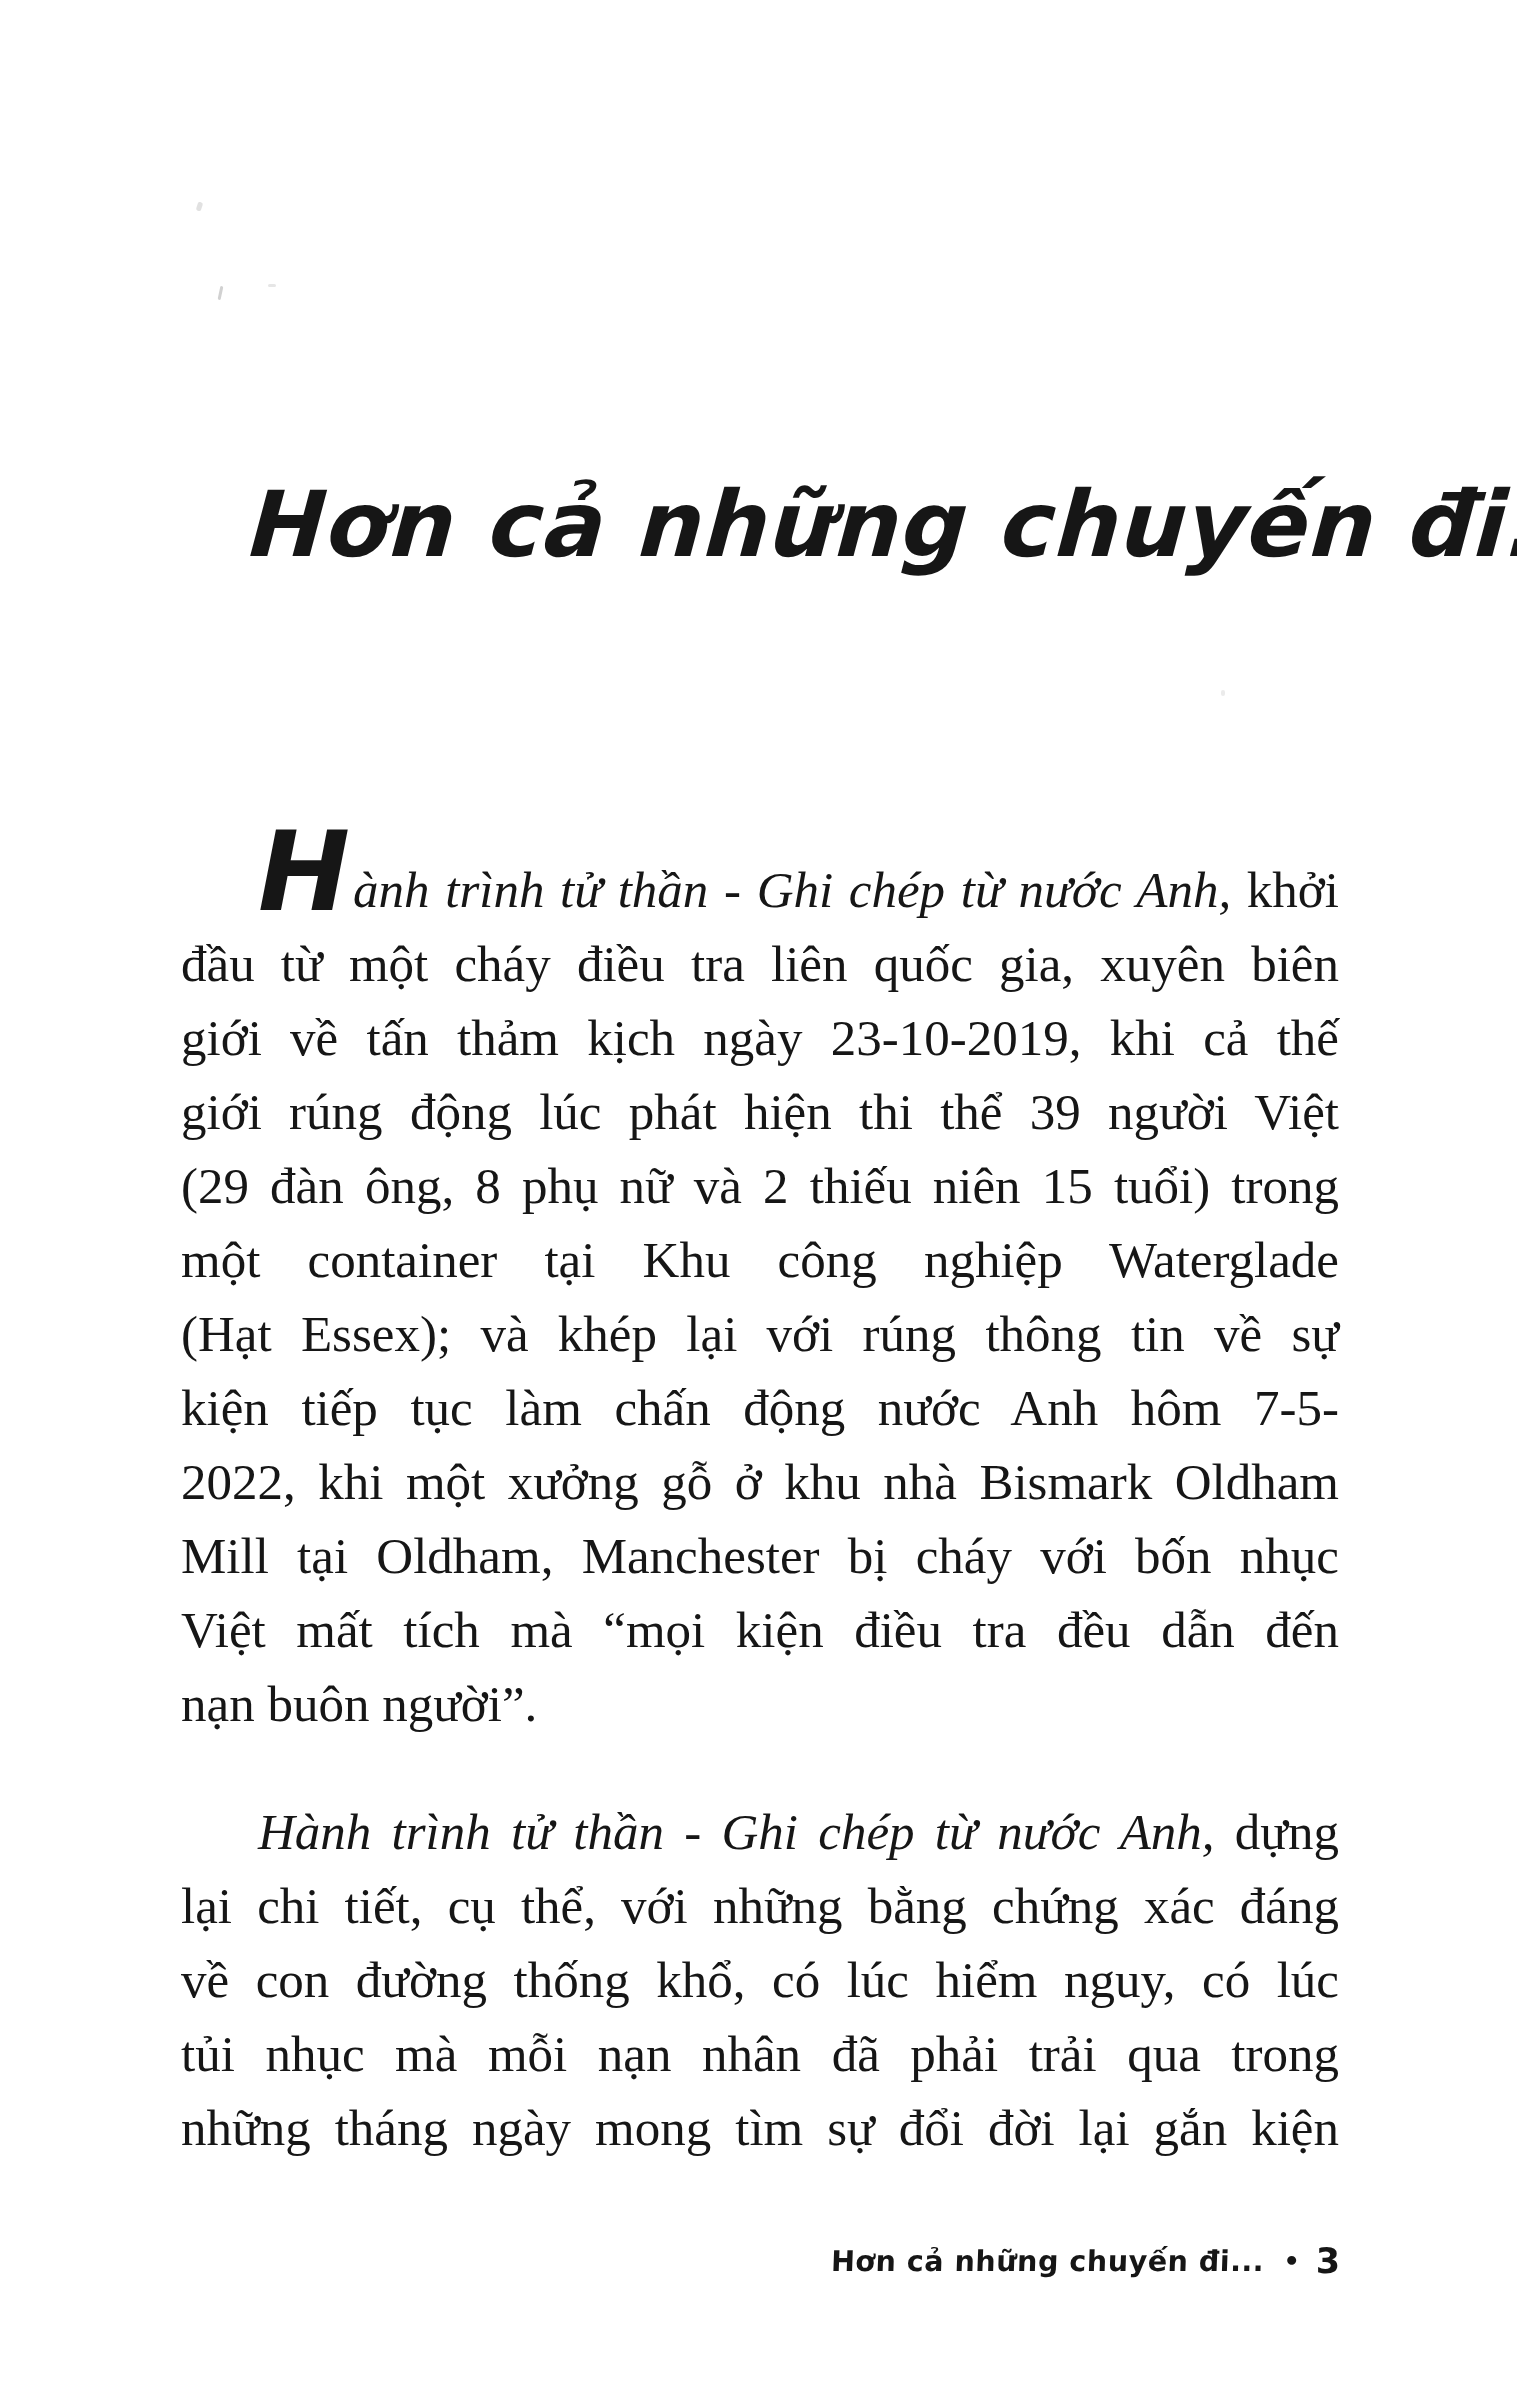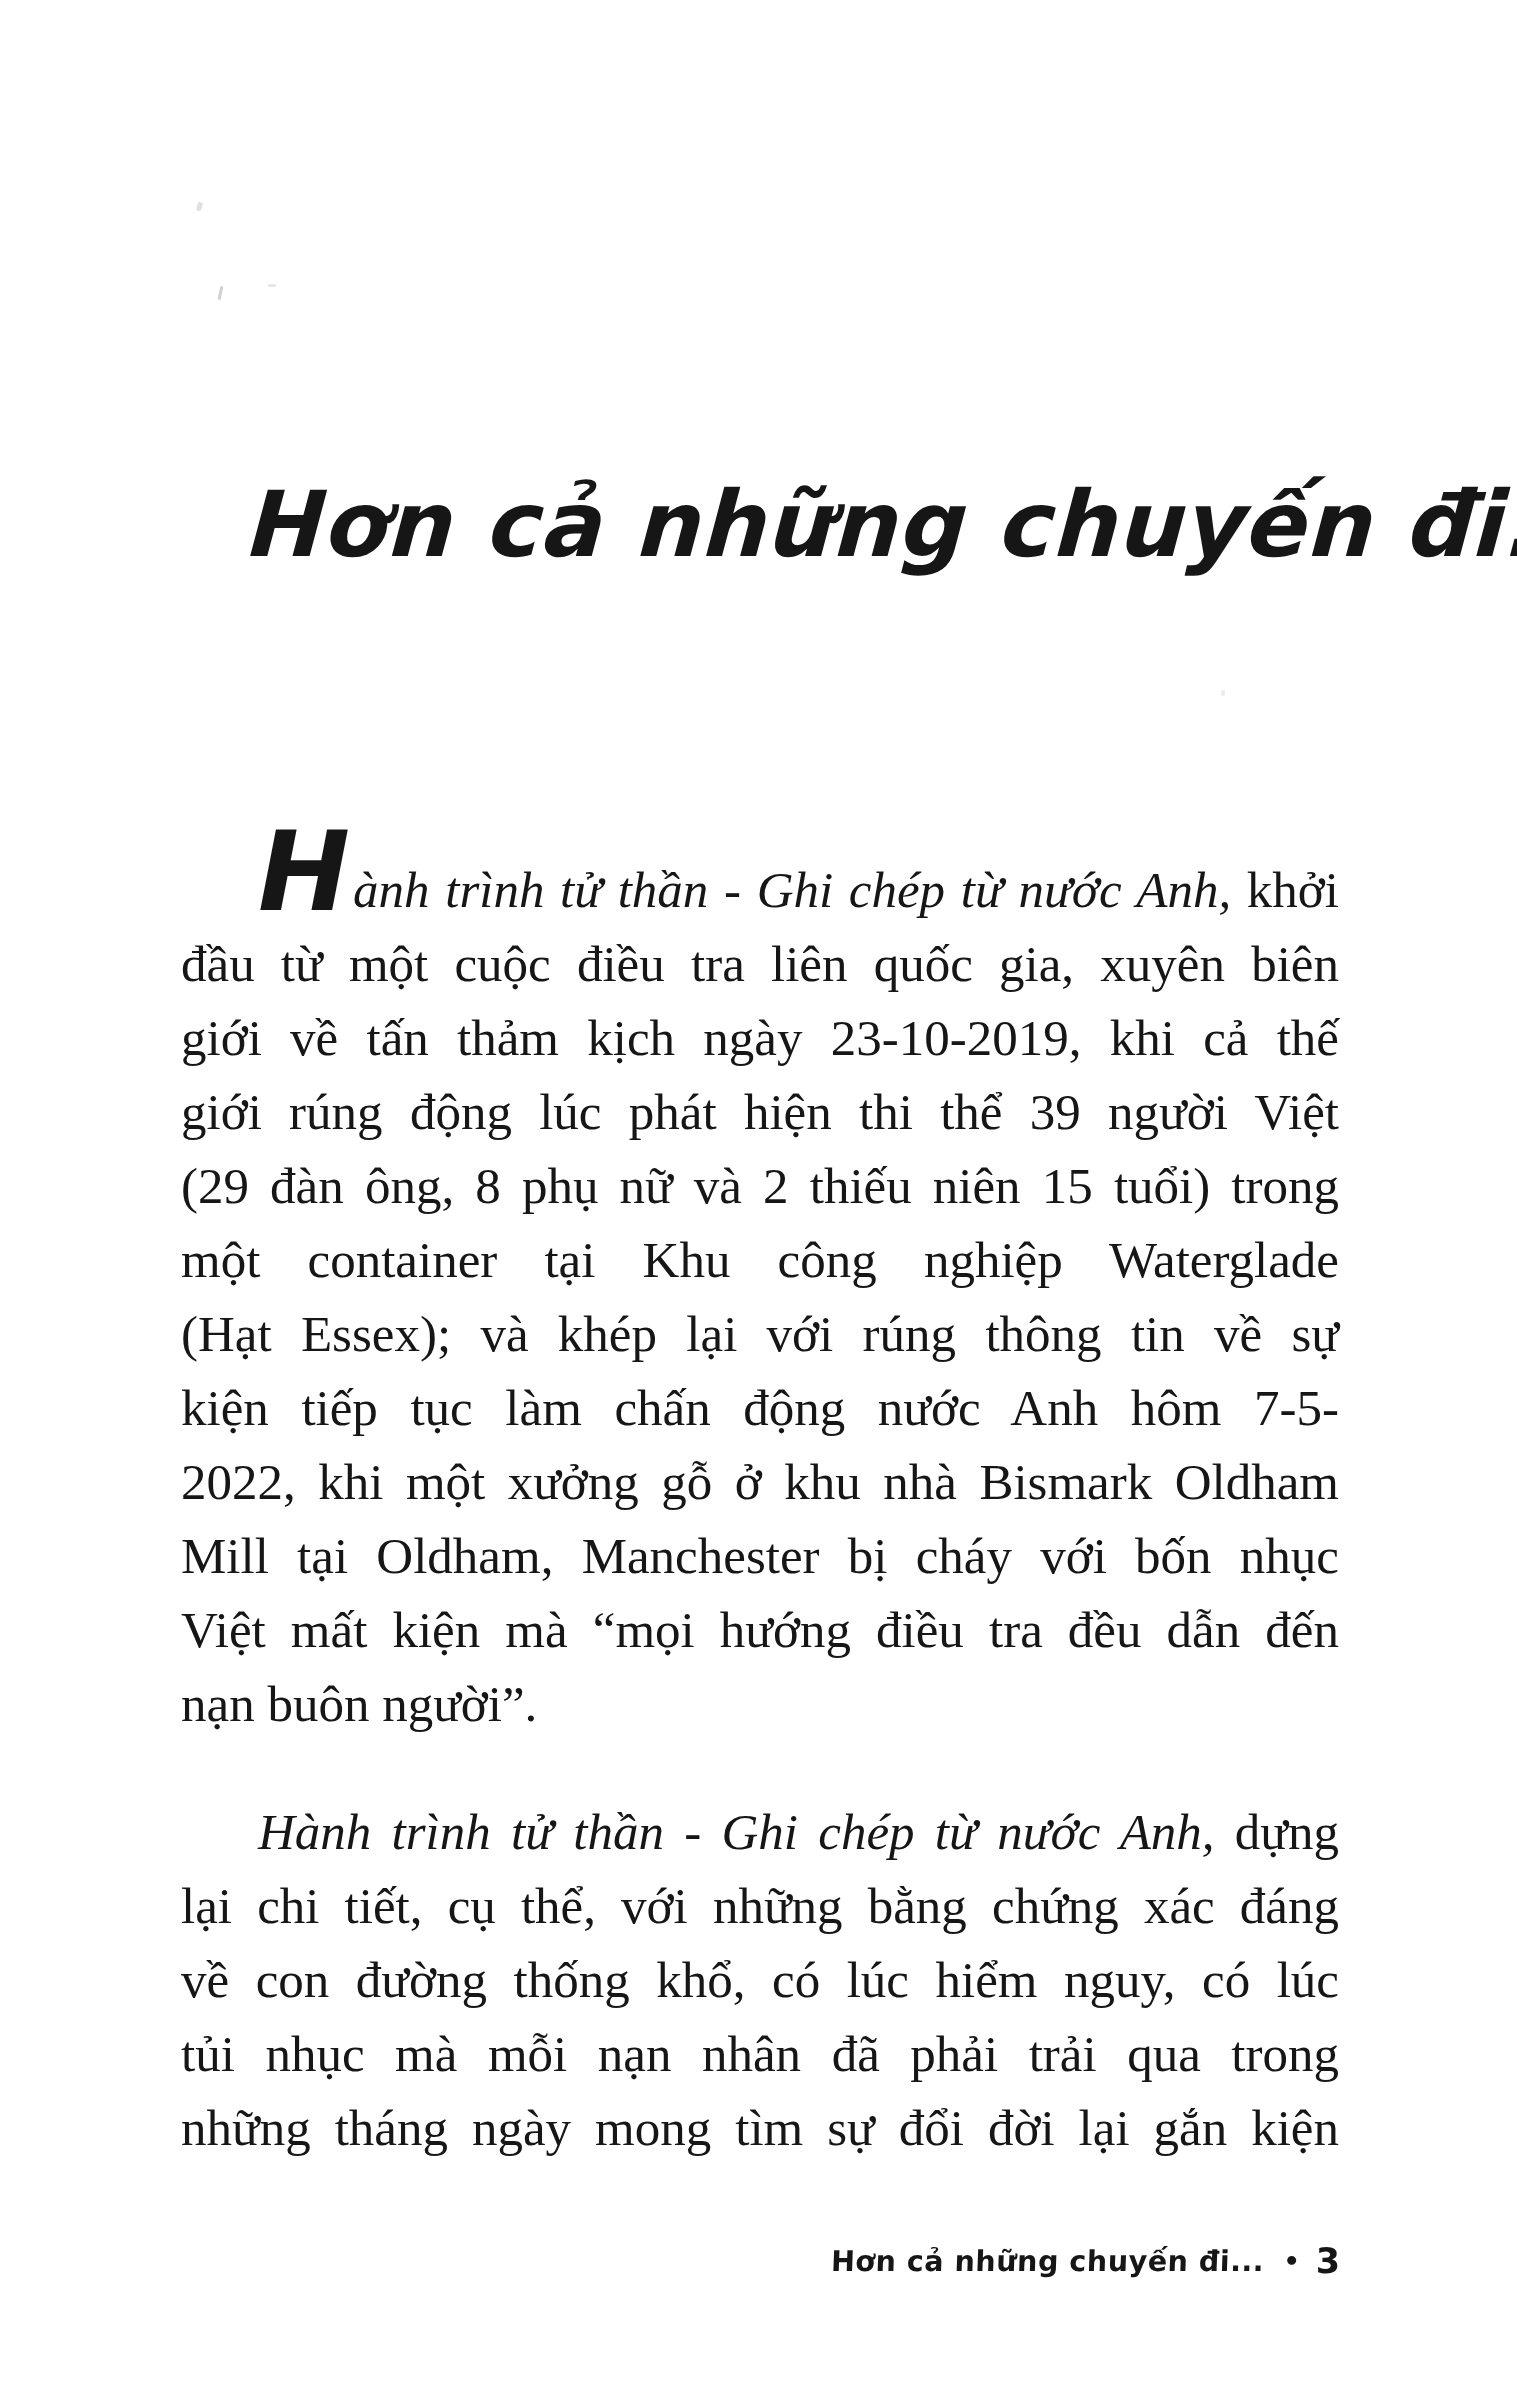--- a/index.html
+++ b/index.html
@@ -97,30 +97,30 @@
   <div class="speck s1"></div>
   <div class="speck s2"></div>
   <div class="speck s3"></div>
   <div class="speck s4"></div>
 
   <h1 class="chapter-title">Hơn cả những chuyến đi...</h1>
 
   <div class="body-text" id="body-text">
       <div class="paragraph">
         <div class="line indent"><span class="drop-cap">H</span><span class="seg italic">ành trình tử thần - Ghi chép từ nước Anh,</span><span class="seg"> khởi</span></div>
-        <div class="line"><span class="seg">đầu từ một cuộc điều tra liên quốc gia, xuyên biên</span></div>
+        <div class="line"><span class="seg">đầu từ một cháy điều tra liên quốc gia, xuyên biên</span></div>
         <div class="line"><span class="seg">giới về tấn thảm kịch ngày 23-10-2019, khi cả thế</span></div>
         <div class="line"><span class="seg">giới rúng động lúc phát hiện thi thể 39 người Việt</span></div>
         <div class="line"><span class="seg">(29 đàn ông, 8 phụ nữ và 2 thiếu niên 15 tuổi) trong</span></div>
         <div class="line"><span class="seg">một container tại Khu công nghiệp Waterglade</span></div>
         <div class="line"><span class="seg">(Hạt Essex); và khép lại với rúng thông tin về sự</span></div>
         <div class="line"><span class="seg">kiện tiếp tục làm chấn động nước Anh hôm 7-5-</span></div>
         <div class="line"><span class="seg">2022, khi một xưởng gỗ ở khu nhà Bismark Oldham</span></div>
         <div class="line"><span class="seg">Mill tại Oldham, Manchester bị cháy với bốn nhục</span></div>
-        <div class="line"><span class="seg">Việt mất kiện mà “mọi hướng điều tra đều dẫn đến</span></div>
+        <div class="line"><span class="seg">Việt mất tích mà “mọi kiện điều tra đều dẫn đến</span></div>
         <div class="line last"><span class="seg">nạn buôn người”.</span></div>
       </div>
       <div class="paragraph">
         <div class="line indent"><span class="seg italic">Hành trình tử thần - Ghi chép từ nước Anh,</span><span class="seg"> dựng</span></div>
         <div class="line"><span class="seg">lại chi tiết, cụ thể, với những bằng chứng xác đáng</span></div>
         <div class="line"><span class="seg">về con đường thống khổ, có lúc hiểm nguy, có lúc</span></div>
         <div class="line"><span class="seg">tủi nhục mà mỗi nạn nhân đã phải trải qua trong</span></div>
         <div class="line"><span class="seg">những tháng ngày mong tìm sự đổi đời lại gắn kiện</span></div>
       </div>
     </div>

